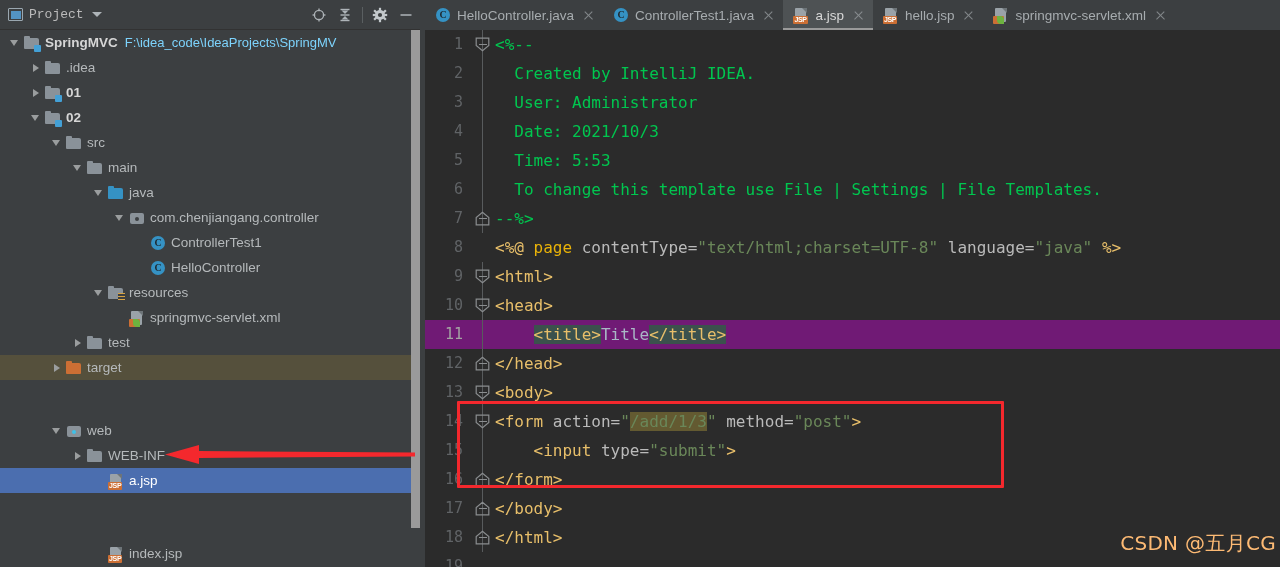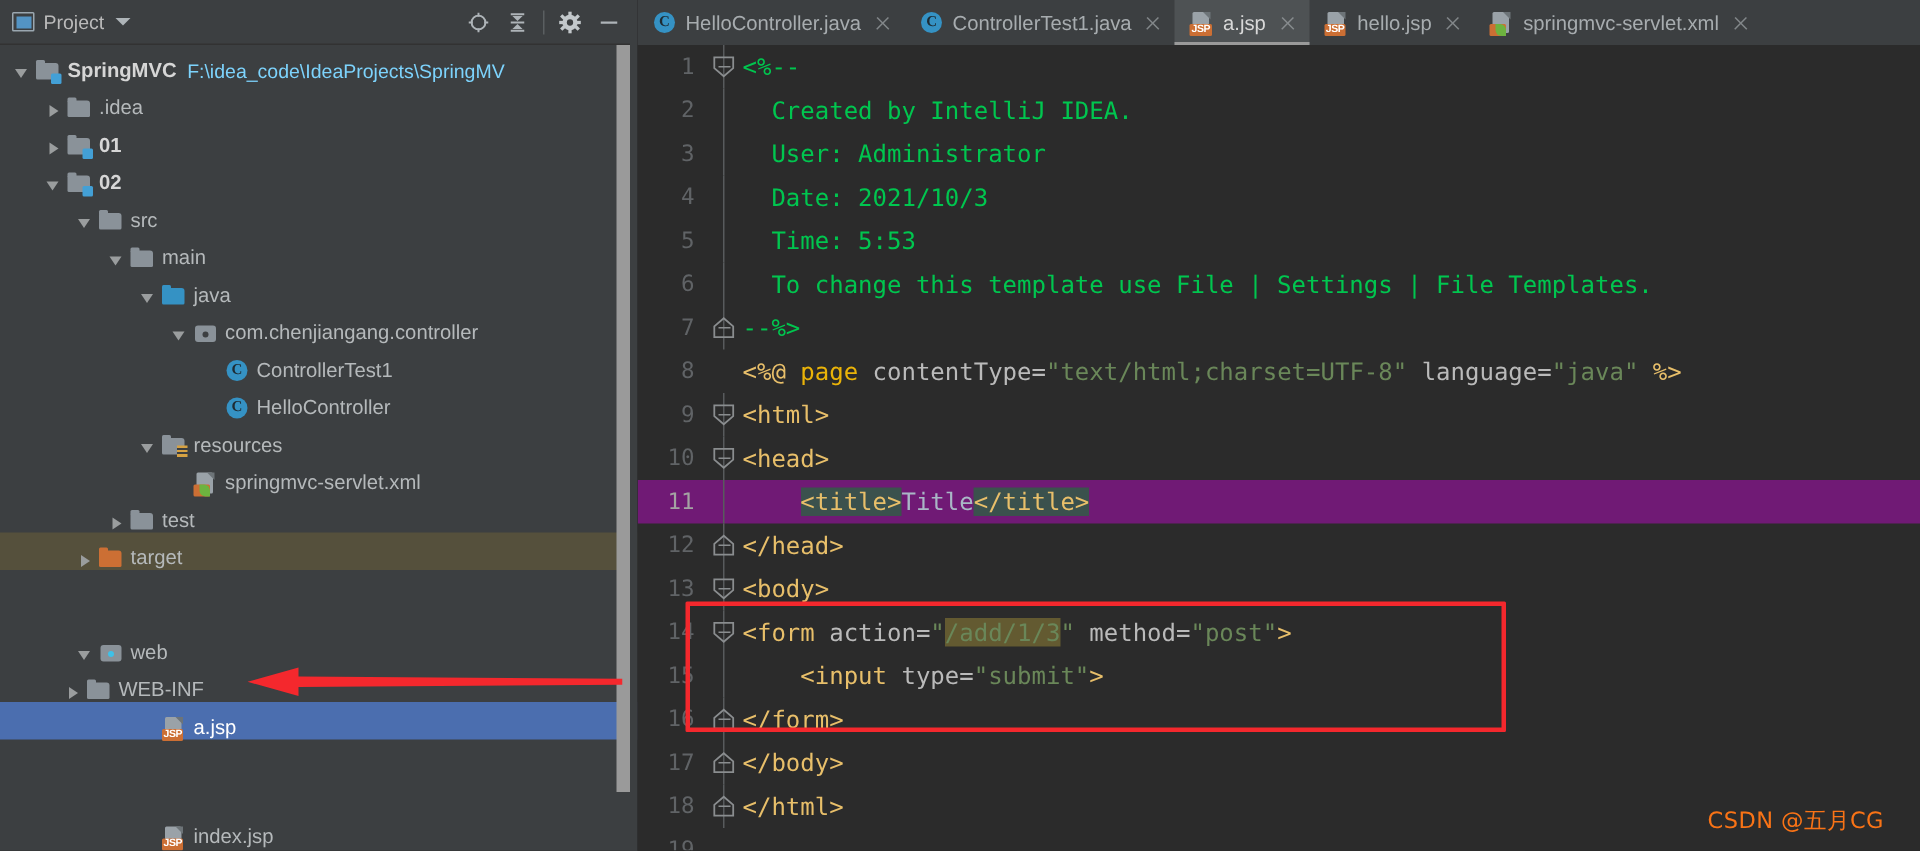--- a/index.html
+++ b/index.html
@@ -57,20 +57,21 @@
   }
   .window-icon::after {
     content: "";
     position: absolute;
     left: 1.5px; top: 1.5px; right: 1.5px; bottom: 1.5px;
     background: #5394c4;
   }
   #project-header .ph-title {
     color: #bbbbbb;
     font-size: 13px;
+    font-family: Liberation Mono, monospace;
   }
   .caret-down {
     width: 0; height: 0;
     border-left: 5px solid transparent;
     border-right: 5px solid transparent;
     border-top: 5px solid #aeb4b8;
     margin-left: 2px;
   }
   #project-header .spacer { flex: 1; }
   #project-header .tools {
@@ -93,21 +94,21 @@
     background: #3c3f41;
     overflow: hidden;
   }
   #tree {
     position: absolute;
     left: 0; top: 0; right: 0; bottom: 0;
   }
   .node {
     height: 25px;
     display: flex;
-    align-items: flex-end;
+    align-items: center;
     white-space: nowrap;
     font-size: 13.5px;
     color: #b5b9bb;
     position: relative;
     box-sizing: border-box;
   }
   .node.excluded { background: #55503c; }
   .node.selected { background: #4b6eaf; color: #ffffff; }
   .node .twisty {
     width: 13px; height: 13px;
@@ -480,24 +481,24 @@
     width: 547px;
     height: 87px;
     border: 3px solid #f4282d;
     box-sizing: border-box;
     pointer-events: none;
     border-radius: 1px;
   }
   
   #watermark {
     position: absolute;
-    right: 24px;
+    right: 4px;
     bottom: 10px;
-    color: #f97316;
-    font-size: 15px;
+    color: #fdba74;
+    font-size: 20px;
     font-family: "DejaVu Sans", sans-serif;
     letter-spacing: .3px;
   }
 </style>
 </head>
 <body>
 
 <div id="app">
 
   <div id="project-panel">
@@ -638,21 +639,21 @@
           <div class="node excluded" style="padding-left: 50px;">
             <span class="twisty closed"></span>
             <span class="ic folder-orange"></span>
             <span class="label">target</span>
           </div>
           <div class="node" style="padding-left: 50px; margin-top: 38px;">
             <span class="twisty open"></span>
             <span class="ic webmod"></span>
             <span class="label">web</span>
           </div>
-          <div class="node" style="padding-left: 42px;">
+          <div class="node" style="padding-left: 71px;">
             <span class="twisty closed"></span>
             <span class="ic folder"></span>
             <span class="label">WEB-INF</span>
           </div>
           <div class="node selected" style="padding-left: 92px;">
             <span class="twisty"></span>
             <span class="ic page jsp">
               <span class="tagbox">JSP</span>
             </span>
             <span class="label">a.jsp</span>

